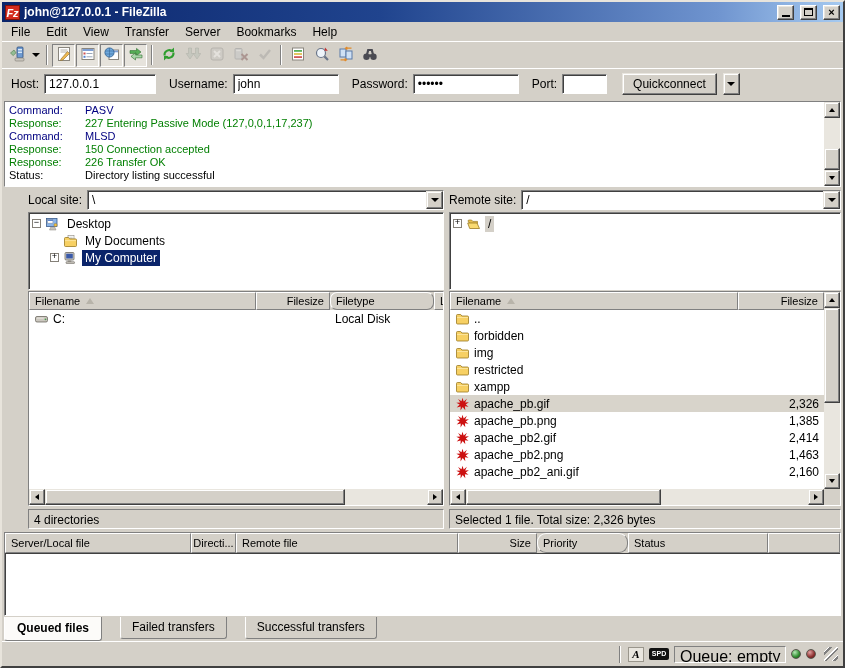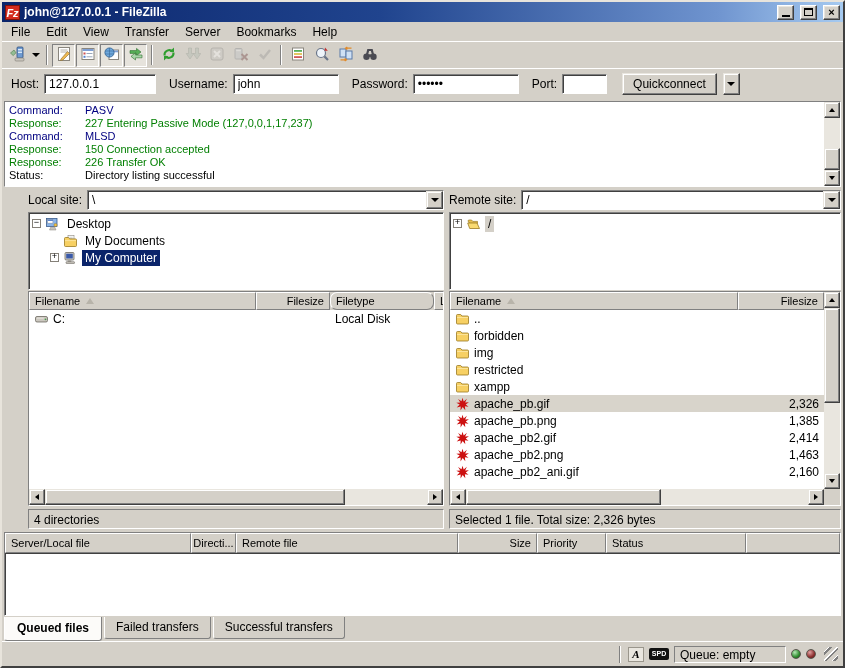--- a/index.html
+++ b/index.html
@@ -113,33 +113,33 @@
   .ficon { width:15px; flex:0 0 15px; display:flex; align-items:center; }
   .corner { width:16px; flex:0 0 16px; background:#d4d0c8; }
   .pane-status { height:20px; flex:0 0 20px; margin-top:3px; padding:3px 5px; font-size:12px;
     border:1px solid; border-color:#808080 #fff #fff #808080; overflow:hidden; white-space:nowrap; }
   
   .queue { margin:3px 2px 0; flex:0 0 84px; display:flex; flex-direction:column;
     border:1px solid; border-color:#808080 #fff #fff #808080; background:#d4d0c8; }
   .queue-header { height:20px; flex:0 0 20px; display:flex; }
   .queue-body { flex:1; background:#fff; box-shadow:inset 1px 1px 0 #404040; }
   
-  .tabs { height:25px; flex:0 0 25px; display:flex; align-items:flex-start; padding:1px 2px 0; gap:2px; }
+  .tabs { height:25px; flex:0 0 25px; display:flex; align-items:flex-start; padding:1px 2px 0; gap:18px; }
   .tab { padding:3px 11px 4px; font-size:12px; background:#d4d0c8; border:1px solid;
     border-color:#fff #808080 #808080 #fff; border-radius:0 0 3px 3px; border-top:none; }
   .tab.active { background:#fcfbf9; font-weight:bold; padding:4px 12px 5px; }
   
   .statusbar { height:25px; flex:0 0 25px; border-top:1px solid #fff; display:flex; align-items:center;
     justify-content:flex-end; gap:5px; padding:0 5px; }
   .sb-sep { width:2px; height:17px; border-left:1px solid #808080; border-right:1px solid #fff; margin-right:2px; }
   .ascii-ind { width:16px; height:15px; border:1px solid #9a968c; background:#e9e6df; text-align:center;
     font:bold 11px/13px "Liberation Serif",serif; font-style:italic; }
   .spd-badge { min-width:20px; height:12px; background:#111; color:#fff; border-radius:2px;
     font:bold 7px/12px "Liberation Sans",sans-serif; text-align:center; padding:0 2px; }
-  .queue-box { width:112px; height:17px; padding:1px 5px; font-size:12px; background:#d4d0c8;
+  .queue-box { width:112px; height:17px; padding:1px 5px; font-size:16px; background:#d4d0c8;
     border:1px solid #808080; border-right-color:#fff; border-bottom-color:#fff; white-space:nowrap; overflow:hidden; }
   .led { width:10px; height:10px; border-radius:50%; border:1px solid #5a564e; }
   .led.green { background:radial-gradient(circle at 35% 30%, #b4e8b4 0%, #2e8b2e 60%, #145214 100%); }
   .led.red { background:radial-gradient(circle at 35% 30%, #e0a0a0 0%, #8b2e2e 60%, #521414 100%); }
   .grip { width:14px; height:14px; margin-left:3px;
     background:repeating-linear-gradient(135deg, transparent 0 3px, #fff 3px 4px, #808080 4px 6px); }
 </style>
 </head>
 <body>
 
@@ -635,21 +635,21 @@
         </span>
         <span class="hcell" style="width: 45px; justify-content: center;">
           <span>Directi...</span>
         </span>
         <span class="hcell" style="width: 222px;">
           <span>Remote file</span>
         </span>
         <span class="hcell right" style="width: 79px;">
           <span>Size</span>
         </span>
-        <span class="hcell" style="width: 69px;">
+        <span class="hcell" style="width: 91px; border-radius: 9px;">
           <span>Priority</span>
         </span>
         <span class="hcell" style="width: 140px;">
           <span>Status</span>
         </span>
         <span class="hcell fill"></span>
       </div>
     <div class="queue-body"></div>
   </div>
 

